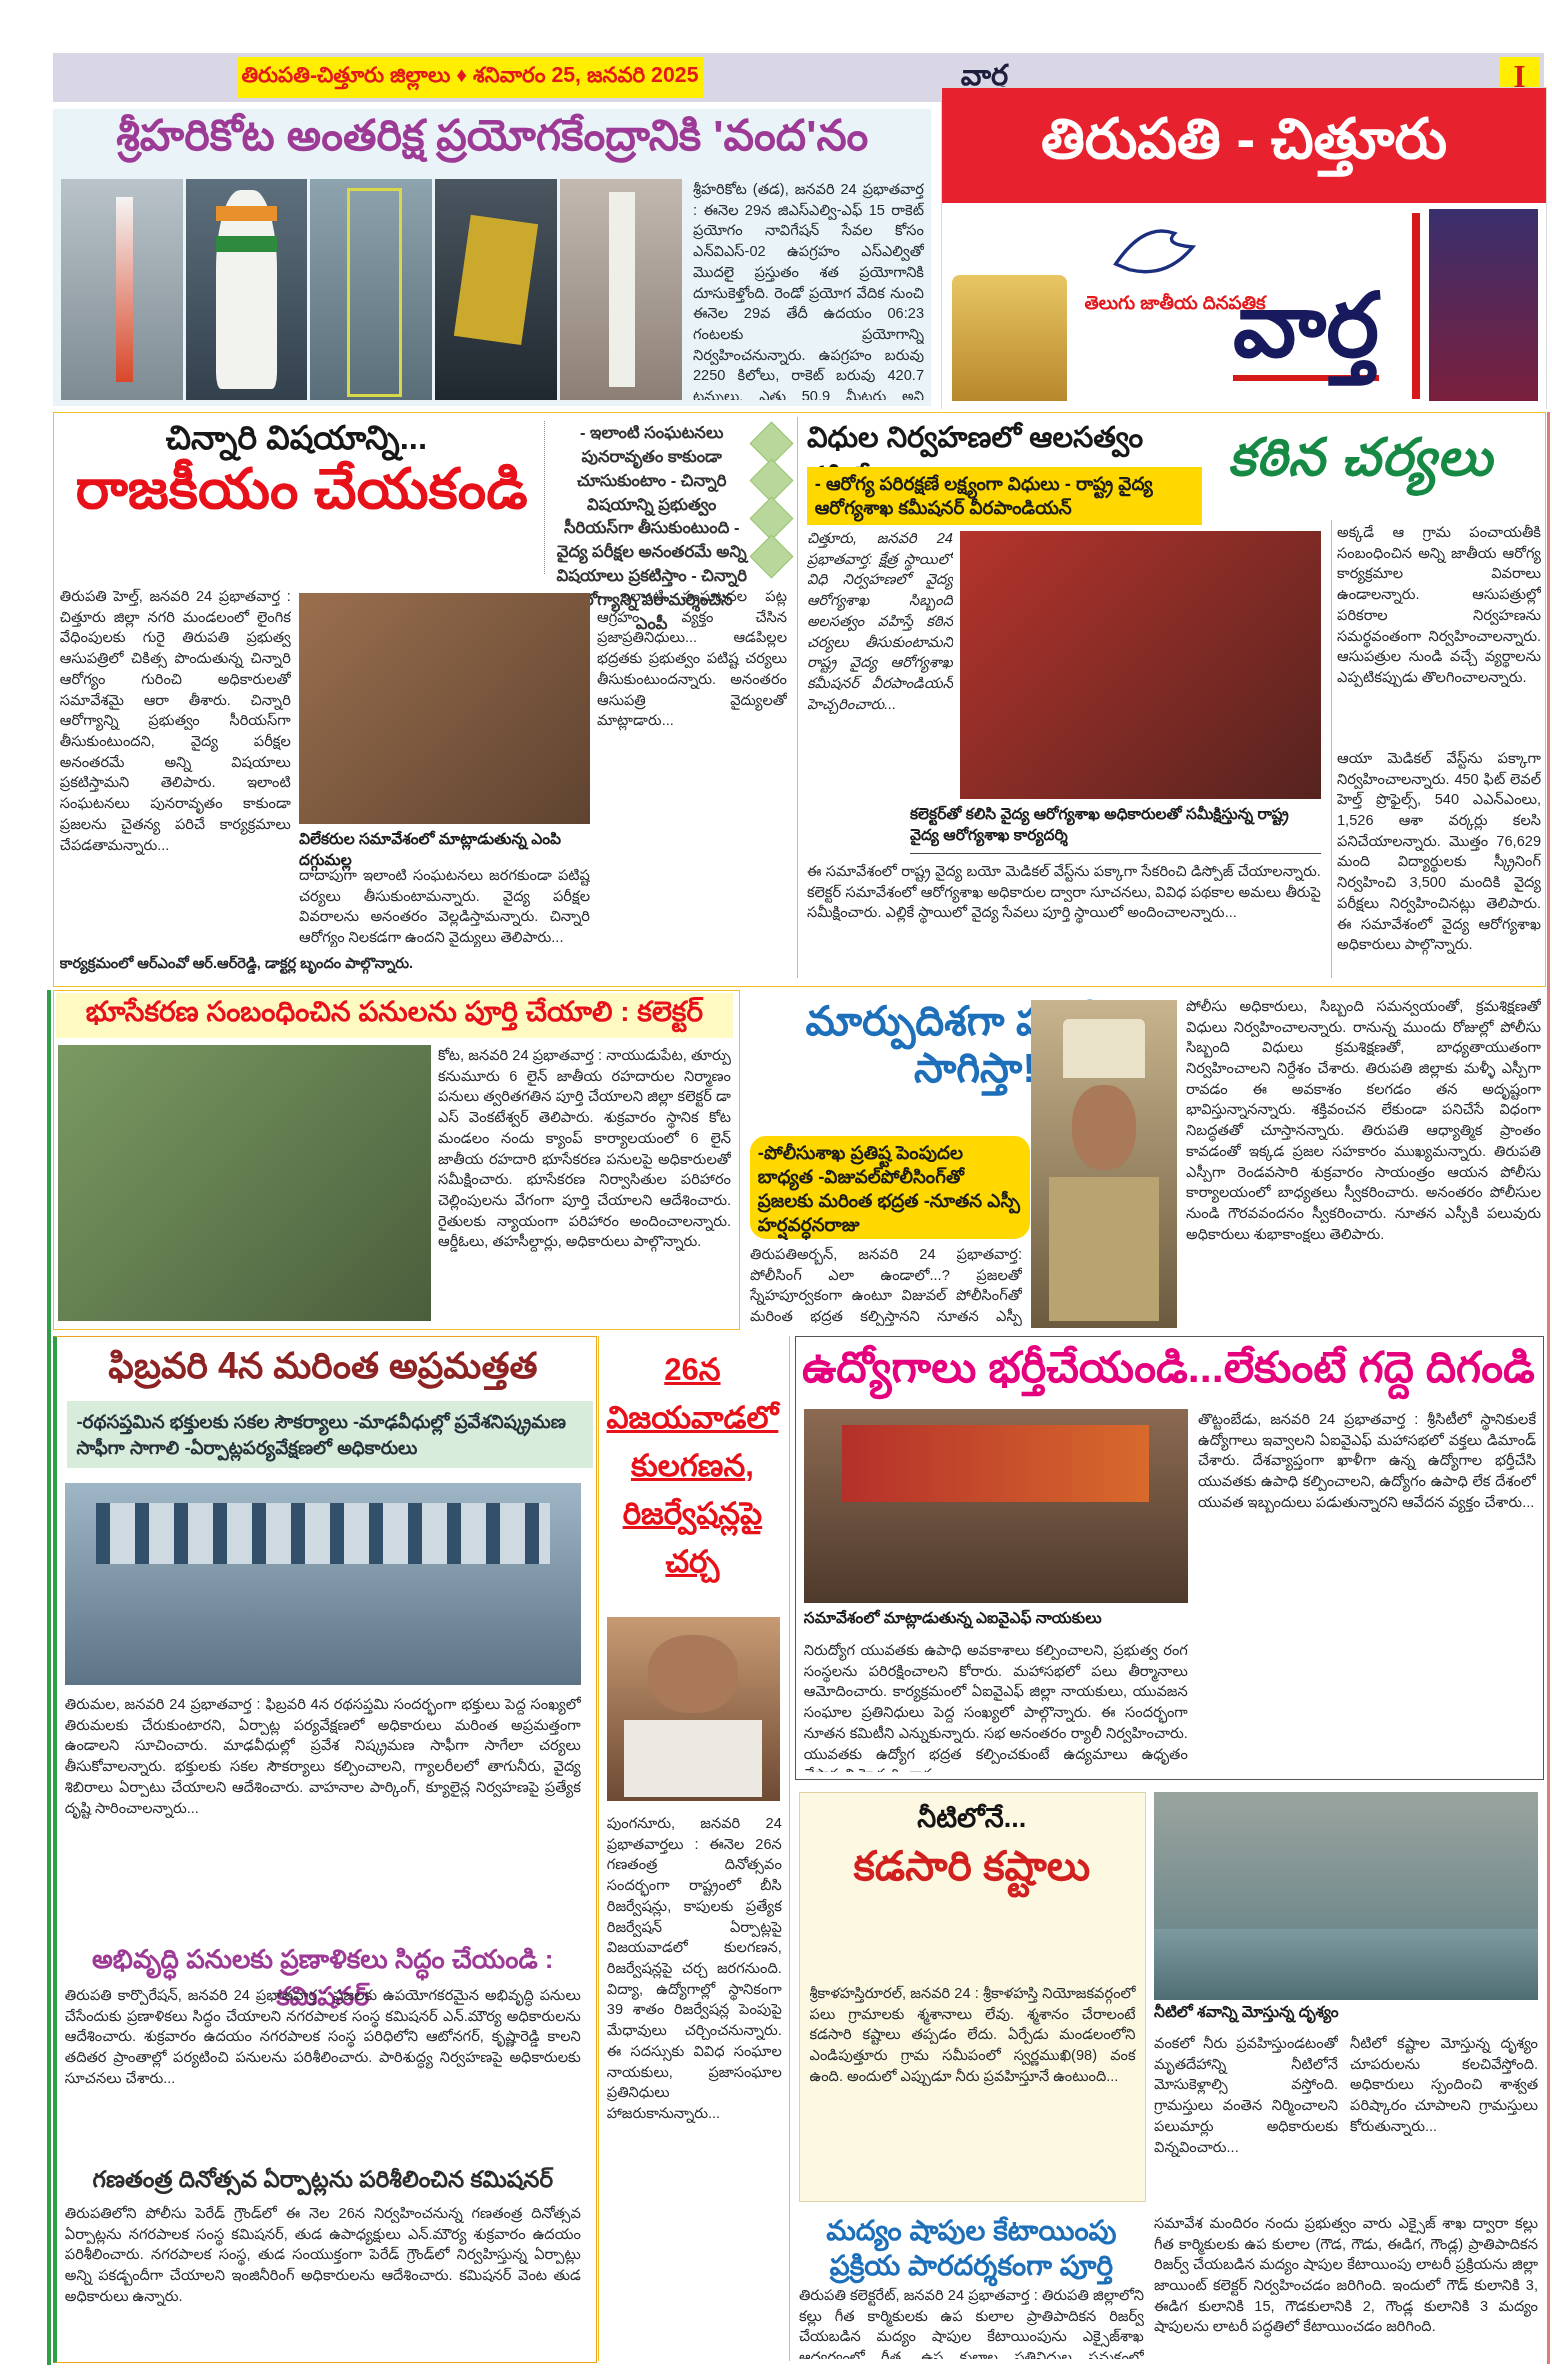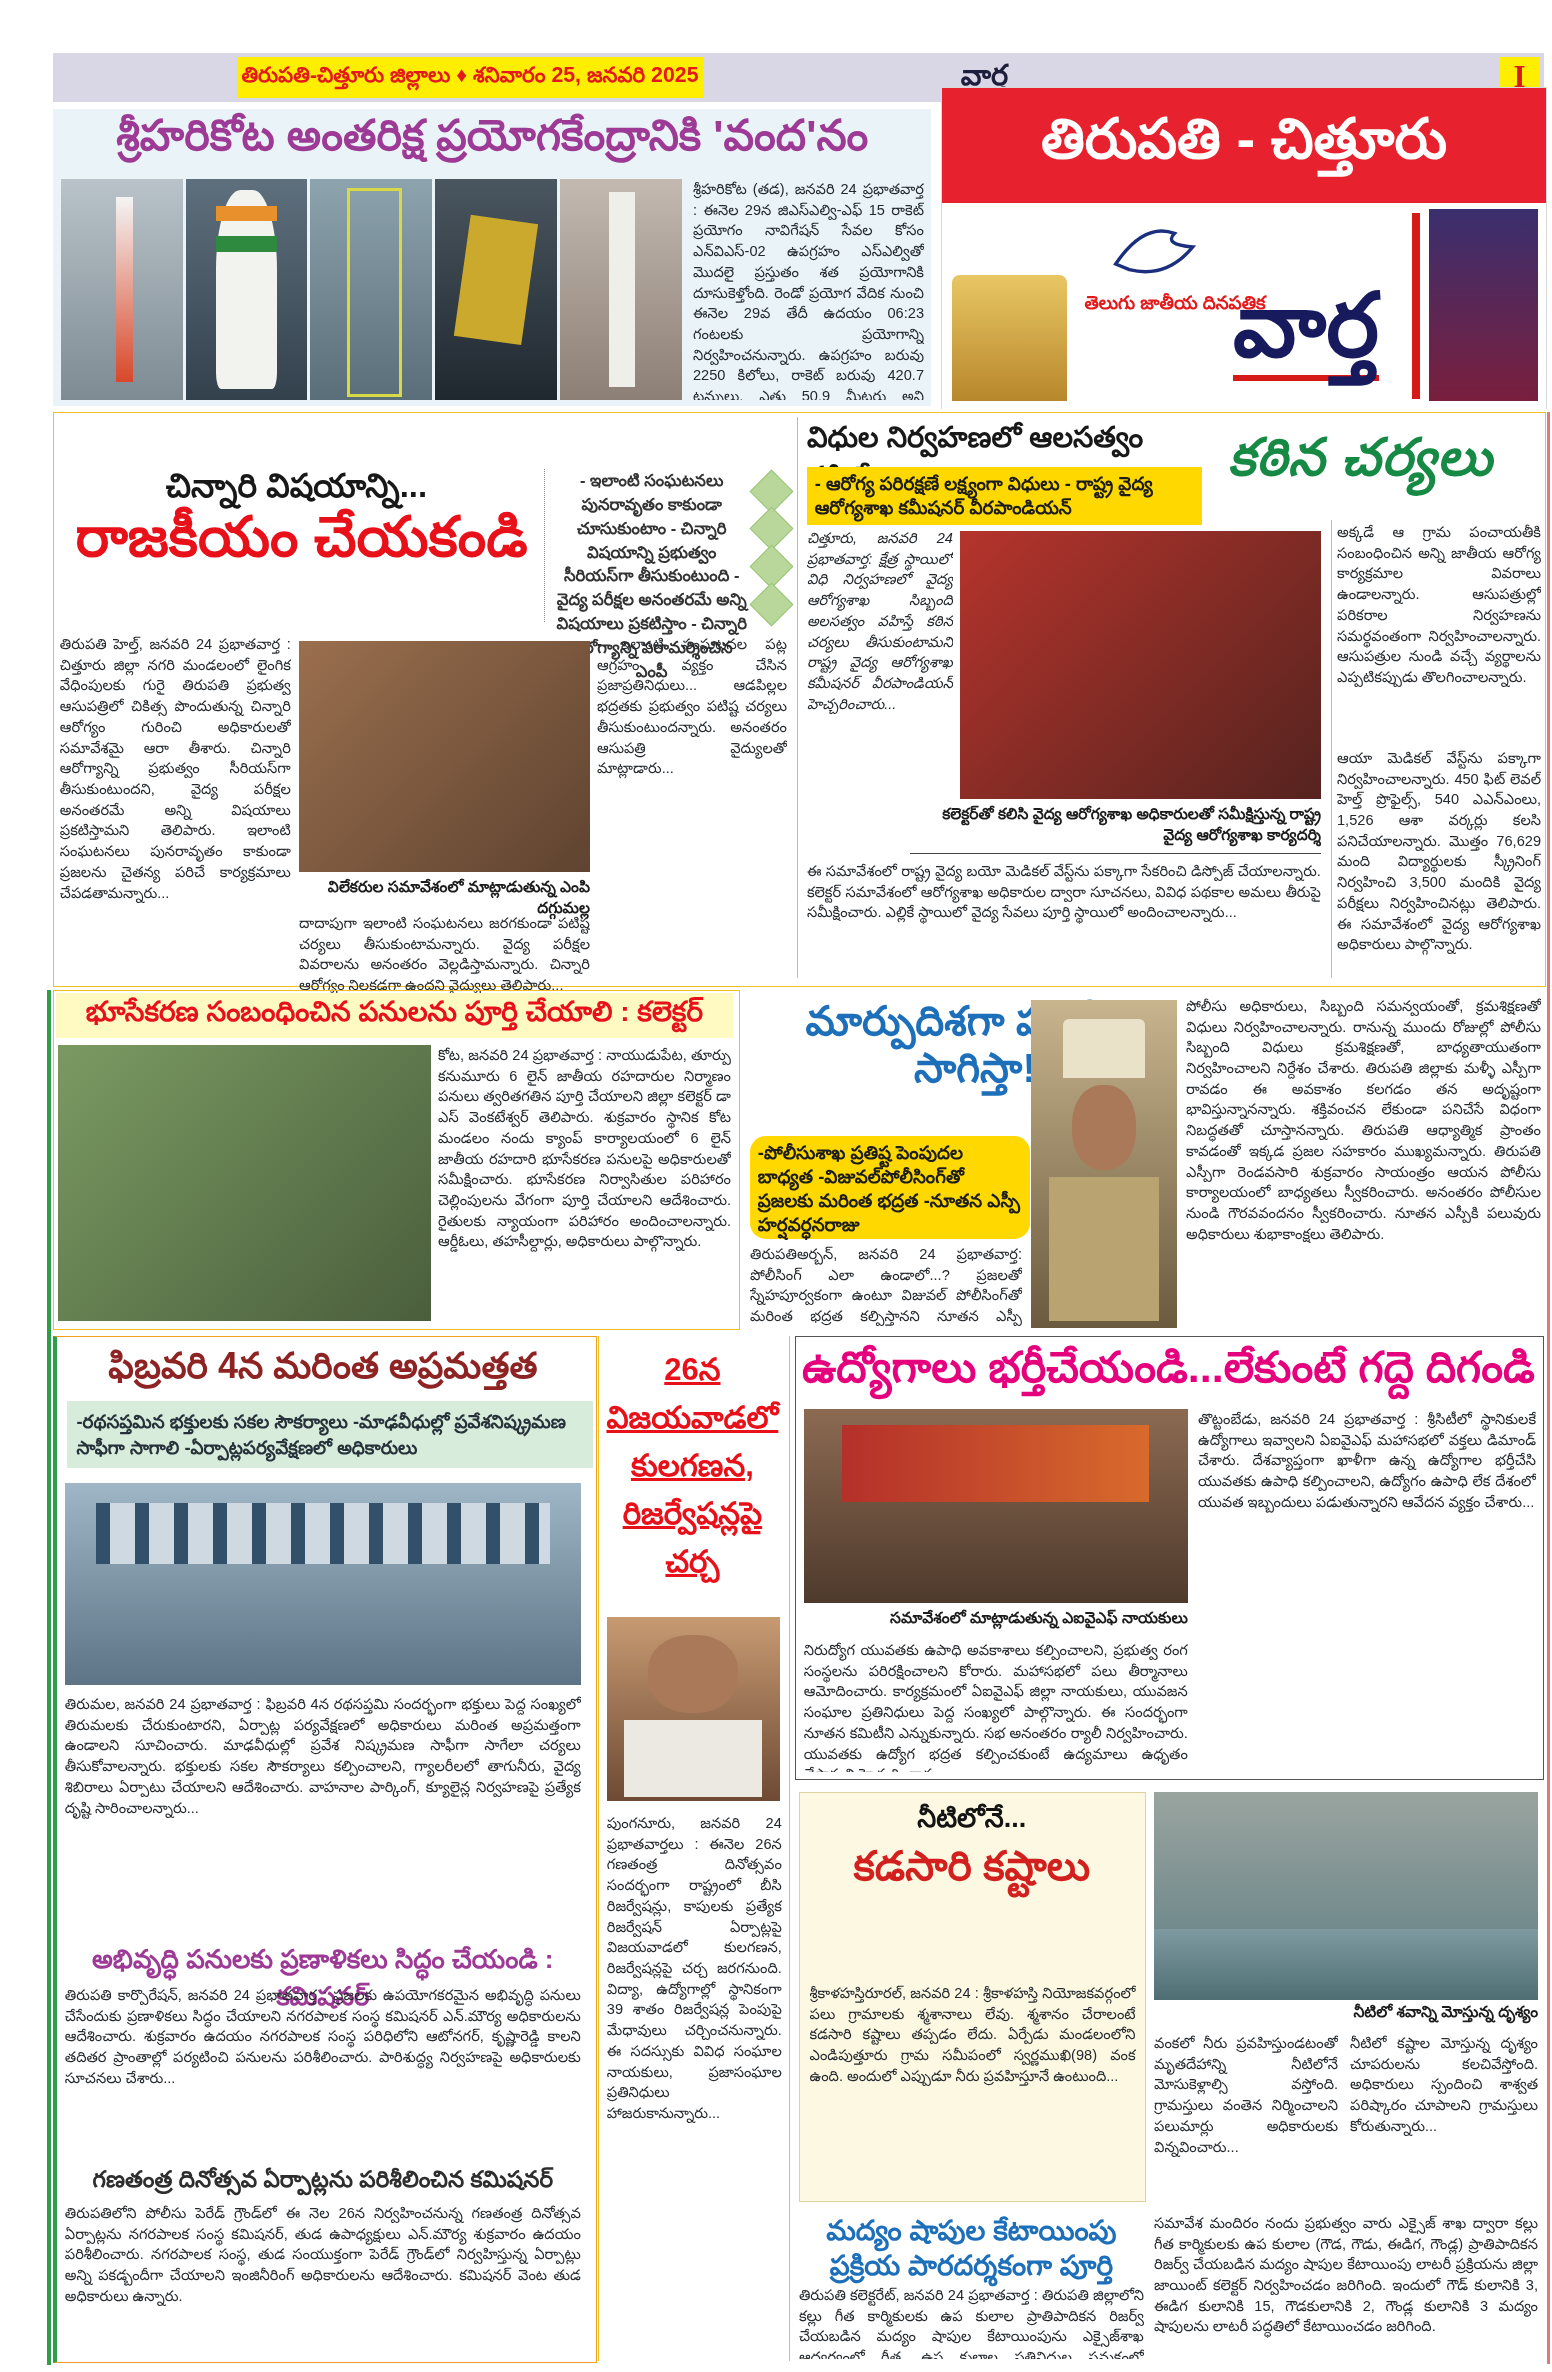--- a/index.html
+++ b/index.html
@@ -1,20 +1,20 @@
 <!DOCTYPE html>
 <html><head>
 <meta charset="utf-8">
 <style>
   html,body{margin:0;padding:0;background:#f2f2f2;}
   #page{position:relative;width:1553px;height:2373px;background:#ffffff;margin:0 auto;
         font-family:"Liberation Sans","DejaVu Sans",sans-serif;overflow:hidden;}
   .abs{position:absolute;}
   .jt{text-align:justify;color:#23282d;font-size:14.6px;line-height:1.42;overflow:hidden;}
-  .cap{font-weight:bold;color:#1c1c1c;text-align:right;}
+  .cap{font-weight:bold;color:#1c1c1c;text-align:left;}
   .rule-v{background:#b9b9c9;width:1px;}
   
   .topbar{background:#d9d6e6;}
   .edition{background:#ffee00;color:#e3191c;font-weight:bold;font-size:21.3px;
            display:flex;align-items:center;justify-content:center;}
   .tb-logo{color:#1d1d3c;font-weight:bold;font-size:29px;text-decoration:underline;}
   .pageno{background:#ffee00;color:#d61a1a;font-family:"Liberation Serif",serif;
           font-weight:bold;font-size:31px;display:flex;align-items:center;justify-content:center;}
   
   .leadbox{background:#eaf4f8;}
@@ -104,21 +104,21 @@
       <div class="abs" style="left:291px;top:78px;">
         <span class="mh-logo">వార్త</span>
       </div>
       <div class="abs" style="right:126px;top:9.7px;width:7.8px;height:186px;background:#d61a1a;"></div>
       <div class="abs" style="right:7.8px;top:5.8px;width:109px;height:192px;background:linear-gradient(180deg,#3a2f6e,#7a1f3d);"></div>
     </div>
   </div>
 
   <div class="abs" style="left:53px;top:412px;width:1491px;height:573px;border:1.9px solid #f0c020;">
 
-    <div class="abs" style="left:0;top:0;width:739px;height:569px;margin-top:48px;">
+    <div class="abs" style="left:0;top:0;width:739px;height:569px;">
       <div class="abs kick-black" style="left:29px;top:5.8px;width:427px;">చిన్నారి విషయాన్ని...</div>
       <div class="abs h-red" style="left:0px;top:47px;width:495px;">రాజకీయం చేయకండి</div>
       <div class="abs sumbox" style="left:490px;top:7.8px;width:194px;height:153px;">- ఇలాంటి సంఘటనలు పునరావృతం కాకుండా చూసుకుంటాం - చిన్నారి విషయాన్ని ప్రభుత్వం సీరియస్‌గా తీసుకుంటుంది - వైద్య పరీక్షల అనంతరమే అన్ని విషయాలు ప్రకటిస్తాం - చిన్నారి ఆరోగ్యాన్ని పరామర్శించిన ఎంపీ</div>
       <div class="abs" style="right:5.8px;top:7.8px;">
         <div class="diamond"></div>
         <div class="diamond"></div>
         <div class="diamond"></div>
         <div class="diamond"></div>
       </div>
       <div class="abs jt" style="left:5.8px;top:173px;width:231px;height:361px;">తిరుపతి హెల్త్, జనవరి 24 ప్రభాతవార్త : చిత్తూరు జిల్లా నగరి మండలంలో లైంగిక వేధింపులకు గురై తిరుపతి ప్రభుత్వ ఆసుపత్రిలో చికిత్స పొందుతున్న చిన్నారి ఆరోగ్యం గురించి అధికారులతో సమావేశమై ఆరా తీశారు. చిన్నారి ఆరోగ్యాన్ని ప్రభుత్వం సీరియస్‌గా తీసుకుంటుందని, వైద్య పరీక్షల అనంతరమే అన్ని విషయాలు ప్రకటిస్తామని తెలిపారు. ఇలాంటి సంఘటనలు పునరావృతం కాకుండా ప్రజలను చైతన్య పరిచే కార్యక్రమాలు చేపడతామన్నారు...</div>

